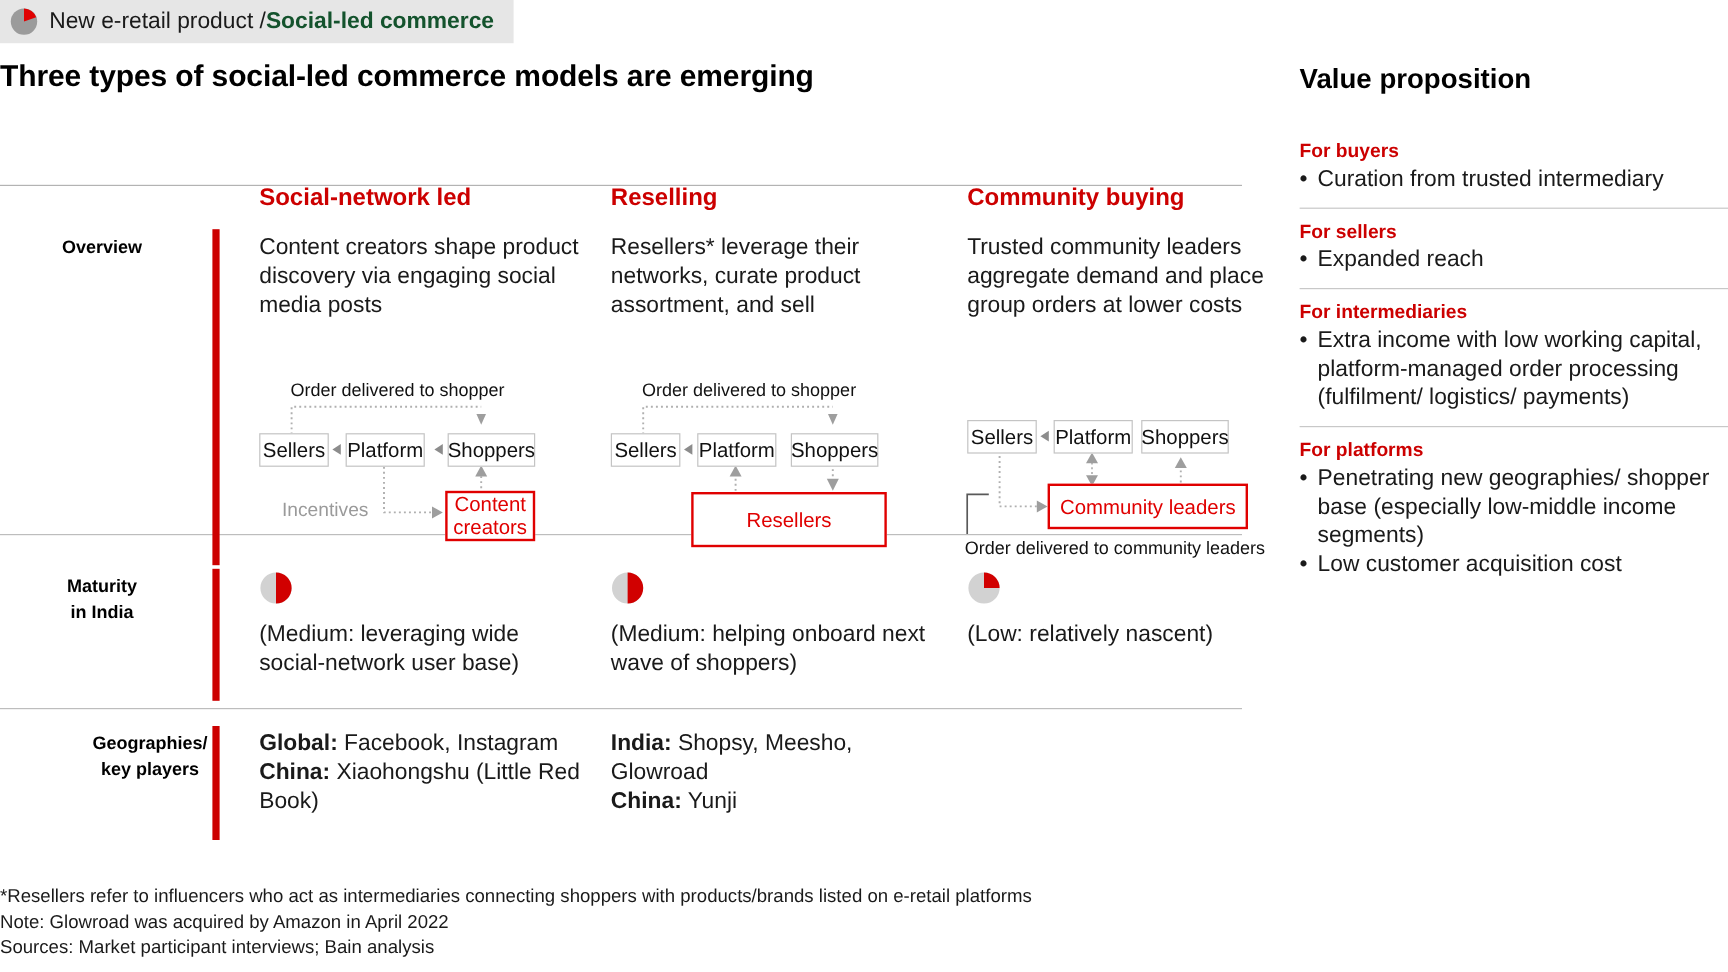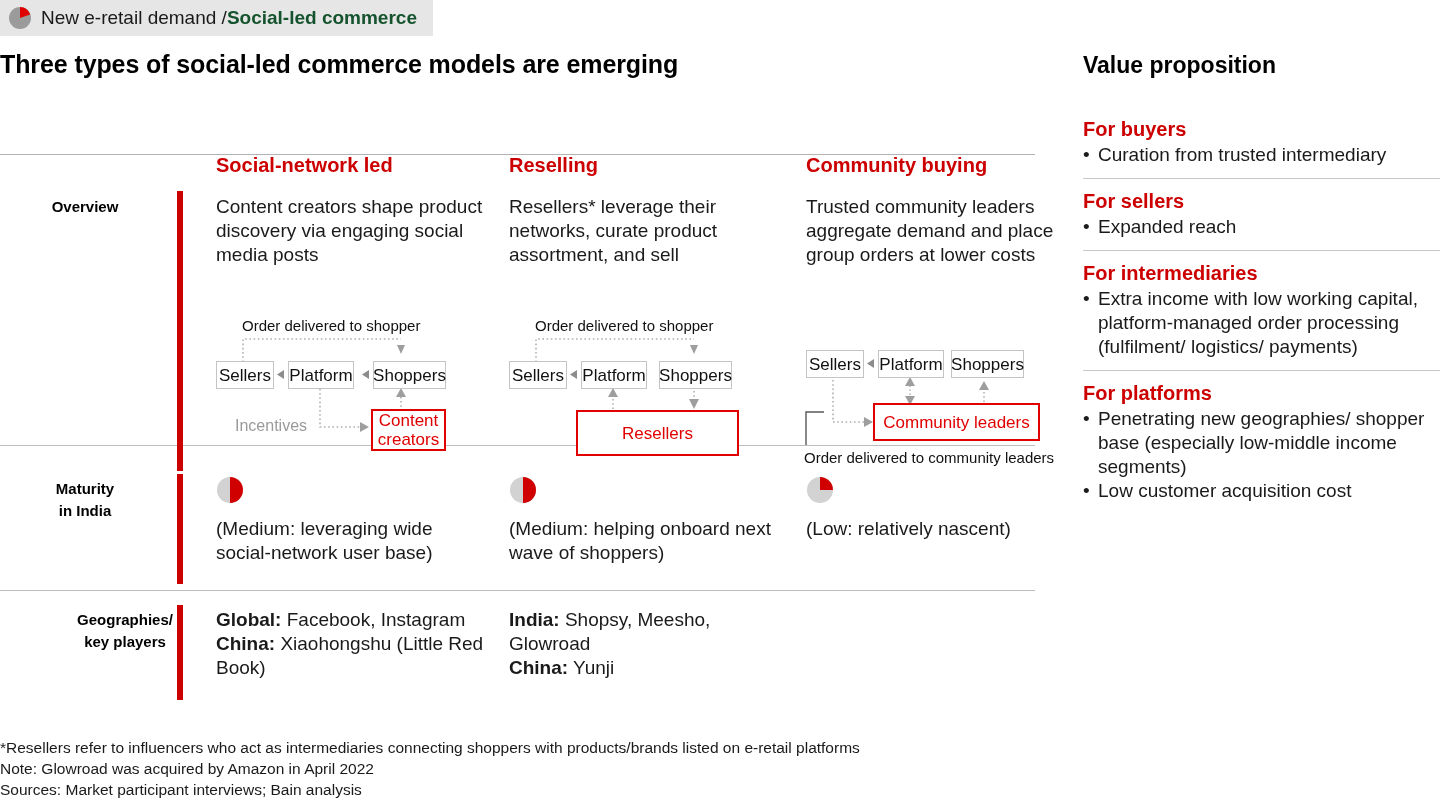--- a/index.html
+++ b/index.html
@@ -150,21 +150,21 @@
 
   
   #vp {
     position: absolute;
     left: 1083px;
     top: 118px;
     width: 357px;
   }
   .vp-block { position: relative; }
   .vp-head {
-    font-size: 20px;
+    font-size: 16px;
     font-weight: bold;
     color: #cc0000;
     margin: 0 0 2px 0;
     white-space: nowrap;
   }
   .vp-li {
     font-size: 19px;
     line-height: 24px;
     color: #1a1a1a;
     padding-left: 15px;
@@ -193,21 +193,21 @@
   .b { font-weight: bold; }
 </style>
 </head>
 <body>
 
 <div id="breadcrumb">
   <svg class="bc-icon" width="24" height="24" viewBox="0 0 24 24">
     <circle cx="12" cy="12" r="11" fill="#9b9b9b"></circle>
     <path d="M12 12 L12 1 A11 11 0 0 1 22.2 8.4 Z" fill="#e00000"></path>
   </svg>
-  <span class="bc-text">New e-retail demand / </span>
+  <span class="bc-text">New e-retail product / </span>
   <span class="bc-current">Social-led commerce</span>
 </div>
 
 <div id="headline">Three types of social-led commerce models are emerging</div>
 <div id="vp-title">Value proposition</div>
 
 <div id="matrix">
 
   <div class="col-head-row">
     <div class="col-head" style="left:216px;">Social-network led</div>

